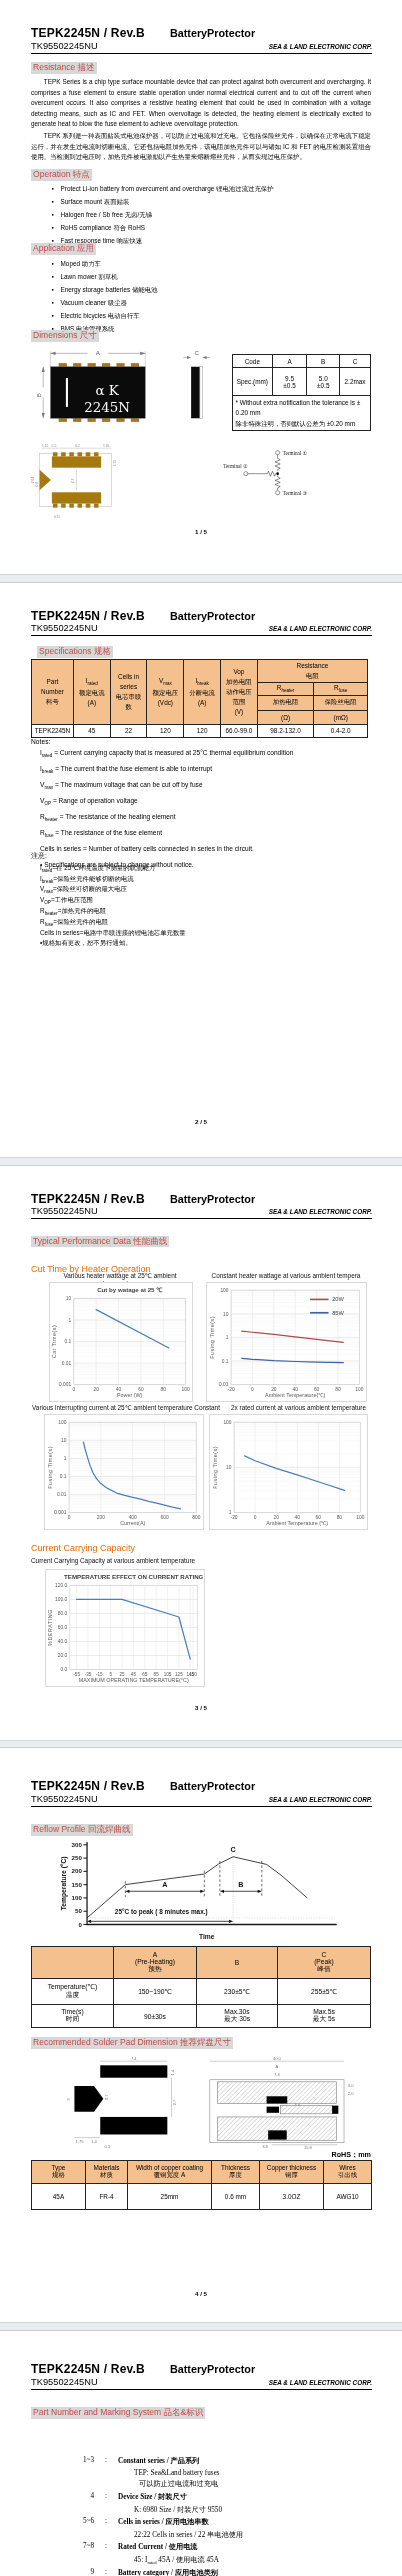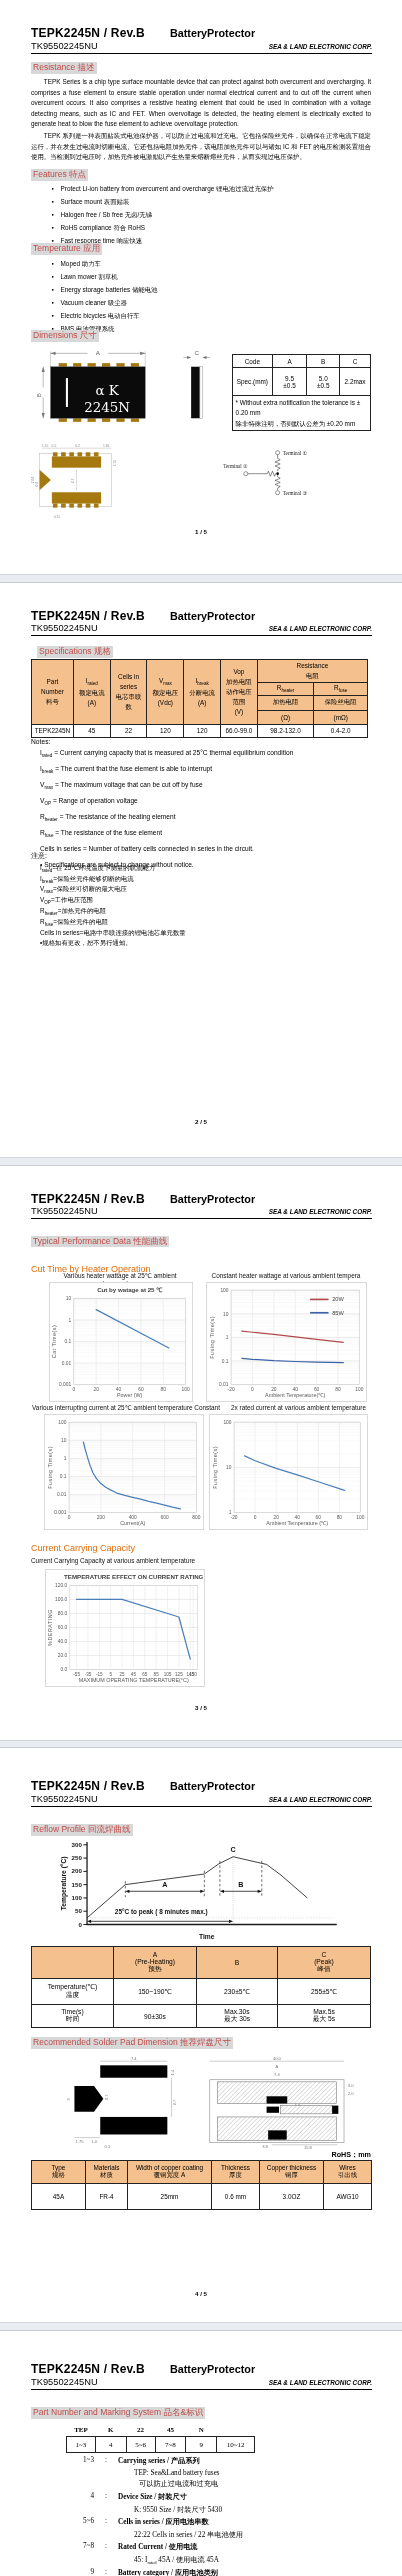--- a/index.html
+++ b/index.html
@@ -51,21 +51,21 @@
       <div class="hd-code">TK95502245NU</div>
       <div class="hd-co">SEA &amp; LAND ELECTRONIC CORP.</div>
     </div>
     <div class="hd-rule"></div>
   </div>
 
   <div class="abs sec" style="left:31px;top:62px">Resistance 描述</div>
   <div class="abs para" style="left:31px;top:77px;width:340px">TEPK Series is a chip type surface mountable device that can protect against both overcurrent and overcharging. It comprises a fuse element to ensure stable operation under normal electrical current and to cut off the current when overcurrent occurs. It also comprises a resistive heating element that could be used in combination with a voltage detecting means, such as IC and FET. When overvoltage is detected, the heating element is electrically excited to generate heat to blow the fuse element to achieve overvoltage protection.</div>
   <div class="abs para" style="left:31px;top:131px;width:340px">TEPK 系列是一种表面贴装式电池保护器，可以防止过电流和过充电。它包括保险丝元件，以确保在正常电流下稳定运行，并在发生过电流时切断电流。它还包括电阻加热元件，该电阻加热元件可以与诸如 IC 和 FET 的电压检测装置组合使用。当检测到过电压时，加热元件被电激励以产生热量来熔断熔丝元件，从而实现过电压保护。</div>
 
-  <div class="abs sec" style="left:31px;top:169px">Features 特点</div>
+  <div class="abs sec" style="left:31px;top:169px">Operation 特点</div>
   <div class="abs blist" style="left:45px;top:185px;width:319px">
     <div class="li">
         <span class="bull">●</span>
         <span>Protect Li-ion battery from overcurrent and overcharge 锂电池过流过充保护</span>
       </div>
     <div class="li">
         <span class="bull">●</span>
         <span>Surface mount 表面贴装</span>
       </div>
     <div class="li">
@@ -75,21 +75,21 @@
     <div class="li">
         <span class="bull">●</span>
         <span>RoHS compliance 符合 RoHS</span>
       </div>
     <div class="li">
         <span class="bull">●</span>
         <span>Fast response time 响应快速</span>
       </div>
   </div>
 
-  <div class="abs sec" style="left:31px;top:243px">Temperature 应用</div>
+  <div class="abs sec" style="left:31px;top:243px">Application 应用</div>
   <div class="abs blist" style="left:45px;top:260px;width:319px">
     <div class="li">
         <span class="bull">●</span>
         <span>Moped 助力车</span>
       </div>
     <div class="li">
         <span class="bull">●</span>
         <span>Lawn mower 割草机</span>
       </div>
     <div class="li">
@@ -885,63 +885,35 @@
     </div>
     <div style="display:flex;justify-content:space-between;align-items:baseline;margin-top:0.5px">
       <div class="hd-code">TK95502245NU</div>
       <div class="hd-co">SEA &amp; LAND ELECTRONIC CORP.</div>
     </div>
     <div class="hd-rule"></div>
   </div>
 
   <div class="abs sec" style="left:31px;top:76px">Part Number and Marking System  品名&amp;标识</div>
 
-  <table class="mark serif abs" style="left:66px;top:92px;width:189px">
-    <colgroup>
-        <col style="width:29px">
-        <col style="width:31px">
-        <col style="width:29px">
-        <col style="width:31px">
-        <col style="width:31px">
-        <col style="width:38px">
-      </colgroup>
-    <tbody>
-        <tr class="nob">
-      <td>TEP</td>
-      <td>K</td>
-      <td>22</td>
-      <td>45</td>
-      <td>N</td>
-      <td></td>
-    </tr>
-    <tr>
-      <td>1~3</td>
-      <td>4</td>
-      <td>5~6</td>
-      <td>7~8</td>
-      <td>9</td>
-      <td>10~12</td>
-    </tr>
-  </tbody>
-    </table>
 
   <div class="abs serif" style="left:62px;top:125px;width:299px;font-size:7.2px">
     <div class="drow">
         <span class="dk">1~3</span>
         <span class="dc">:</span>
-        <span class="dd">Carrying series / 产品系列</span>
+        <span class="dd">Constant series / 产品系列</span>
       </div>
     <div class="dsub">TEP: Sea&amp;Land battery fuses</div>
     <div class="dsub" style="margin-left:77px">可以防止过电流和过充电</div>
     <div class="drow">
         <span class="dk">4</span>
         <span class="dc">:</span>
         <span class="dd">Device Size / 封装尺寸</span>
       </div>
-    <div class="dsub">K: 9550 Size / 封装尺寸 5430</div>
+    <div class="dsub">K: 6980 Size / 封装尺寸 9550</div>
     <div class="drow">
         <span class="dk">5~6</span>
         <span class="dc">:</span>
         <span class="dd">Cells in series / 应用电池串数</span>
       </div>
     <div class="dsub">22:22 Cells in series / 22 串电池使用</div>
     <div class="drow">
         <span class="dk">7~8</span>
         <span class="dc">:</span>
         <span class="dd">Rated Current / 使用电流</span>

